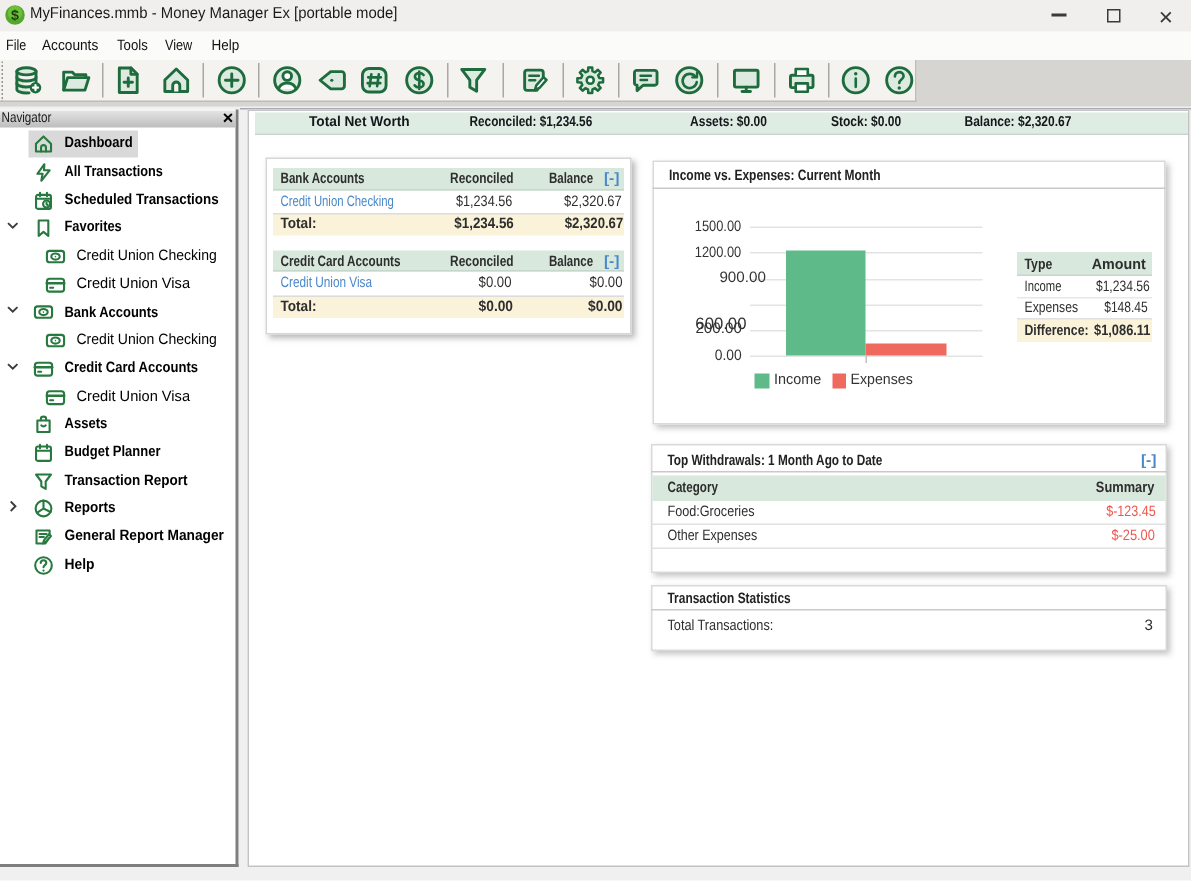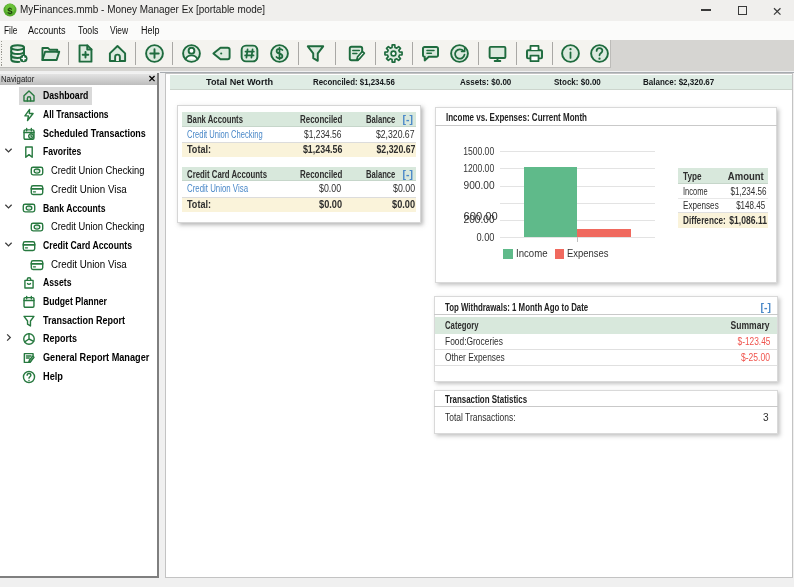--- a/index.html
+++ b/index.html
@@ -102,21 +102,21 @@
     <span class="abs" id="tx25" style="white-space: nowrap; font-size: 10px; line-height: 13px; font-weight: bold; color: rgb(74, 136, 200); top: 167.5px; left: 402.9px; transform-origin: 100% 50%; transform: scaleX(1.04);">[-]</span>
     <span class="abs" id="tx26" style="white-space: nowrap; font-size: 10px; line-height: 13px; color: rgb(74, 136, 200); top: 182.4px; left: 186.8px; transform-origin: 0px 50%; transform: scaleX(0.7857);">Credit Union Visa</span>
     <span class="abs" id="tx27" style="white-space: nowrap; font-size: 10px; line-height: 13px; color: rgb(46, 46, 46); top: 182.4px; left: 316.1px; transform-origin: 100% 50%; transform: scaleX(0.8789);">$0.00</span>
     <span class="abs" id="tx28" style="white-space: nowrap; font-size: 10px; line-height: 13px; color: rgb(46, 46, 46); top: 182.4px; left: 389.8px; transform-origin: 100% 50%; transform: scaleX(0.8789);">$0.00</span>
     <span class="abs" id="tx29" style="white-space: nowrap; font-size: 10px; line-height: 13px; font-weight: bold; color: rgb(46, 46, 46); top: 197.7px; left: 186.8px; transform-origin: 0px 50%; transform: scaleX(0.9062);">Total:</span>
     <span class="abs" id="tx30" style="white-space: nowrap; font-size: 10px; line-height: 13px; font-weight: bold; color: rgb(46, 46, 46); top: 197.7px; left: 317px; transform-origin: 100% 50%; transform: scaleX(0.9189);">$0.00</span>
     <span class="abs" id="tx31" style="white-space: nowrap; font-size: 10px; line-height: 13px; font-weight: bold; color: rgb(46, 46, 46); top: 197.7px; left: 390.1px; transform-origin: 100% 50%; transform: scaleX(0.9189);">$0.00</span>
     <span class="abs" id="tx32" style="white-space: nowrap; font-size: 10px; line-height: 13px; font-weight: bold; color: rgb(34, 34, 34); top: 110.5px; left: 445.5px; transform-origin: 0px 50%; transform: scaleX(0.8004);">Income vs. Expenses: Current Month</span>
     <span class="abs" id="tx33" style="white-space: nowrap; font-size: 10px; line-height: 13px; color: rgb(51, 51, 51); top: 144.8px; left: 458.1px; transform-origin: 100% 50%; transform: scaleX(0.8574);">1500.00</span>
     <span class="abs" id="tx34" style="white-space: nowrap; font-size: 10px; line-height: 13px; color: rgb(51, 51, 51); top: 161.9px; left: 458.1px; transform-origin: 100% 50%; transform: scaleX(0.8574);">1200.00</span>
-    <span class="abs" id="tx35" style="white-space: nowrap; font-size: 10px; line-height: 13px; color: rgb(51, 51, 51); top: 179.1px; left: 464px; transform-origin: 100% 50%; transform: scaleX(1.0133);">900.00</span>
+    <span class="abs" id="tx35" style="white-space: nowrap; font-size: 10px; line-height: 13px; color: rgb(51, 51, 51); top: 179.1px; left: 480px; transform-origin: 100% 50%; transform: scaleX(1.0133);">900.00</span>
     <span class="abs" id="tx36" style="white-space: nowrap; font-size: 11px; line-height: 13px; color: rgb(51, 51, 51); top: 210px; left: 463.7px; transform-origin: 100% 50%; transform: scaleX(1.0133);">600.00</span>
     <span class="abs" id="tx37" style="white-space: nowrap; font-size: 10px; line-height: 13px; color: rgb(51, 51, 51); top: 213.4px; left: 463.7px; transform-origin: 100% 50%; transform: scaleX(1.0133);">200.00</span>
     <span class="abs" id="tx38" style="white-space: nowrap; font-size: 10px; line-height: 13px; color: rgb(51, 51, 51); top: 230.5px; left: 474.8px; transform-origin: 100% 50%; transform: scaleX(0.9246);">0.00</span>
     <span class="abs" id="tx39" style="white-space: nowrap; font-size: 10px; line-height: 13px; color: rgb(51, 51, 51); top: 247.3px; left: 515.5px; transform-origin: 0px 50%; transform: scaleX(0.9605);">Income</span>
     <span class="abs" id="tx40" style="white-space: nowrap; font-size: 10px; line-height: 13px; color: rgb(51, 51, 51); top: 247.3px; left: 566.5px; transform-origin: 0px 50%; transform: scaleX(0.9449);">Expenses</span>
     <span class="abs" id="tx41" style="white-space: nowrap; font-size: 10px; line-height: 13px; font-weight: bold; color: rgb(46, 46, 46); top: 169.5px; left: 682.5px; transform-origin: 0px 50%; transform: scaleX(0.8182);">Type</span>
     <span class="abs" id="tx42" style="white-space: nowrap; font-size: 10px; line-height: 13px; font-weight: bold; color: rgb(46, 46, 46); top: 169.5px; left: 725.7px; transform-origin: 100% 50%; transform: scaleX(0.9529);">Amount</span>
     <span class="abs" id="tx43" style="white-space: nowrap; font-size: 10px; line-height: 13px; color: rgb(46, 46, 46); top: 184.8px; left: 682.5px; transform-origin: 0px 50%; transform: scaleX(0.7501);">Income</span>
     <span class="abs" id="tx44" style="white-space: nowrap; font-size: 10px; line-height: 13px; color: rgb(46, 46, 46); top: 184.8px; left: 721.5px; transform-origin: 100% 50%; transform: scaleX(0.8067);">$1,234.56</span>
     <span class="abs" id="tx45" style="white-space: nowrap; font-size: 10px; line-height: 13px; color: rgb(46, 46, 46); top: 198.8px; left: 682.5px; transform-origin: 0px 50%; transform: scaleX(0.8128);">Expenses</span>

